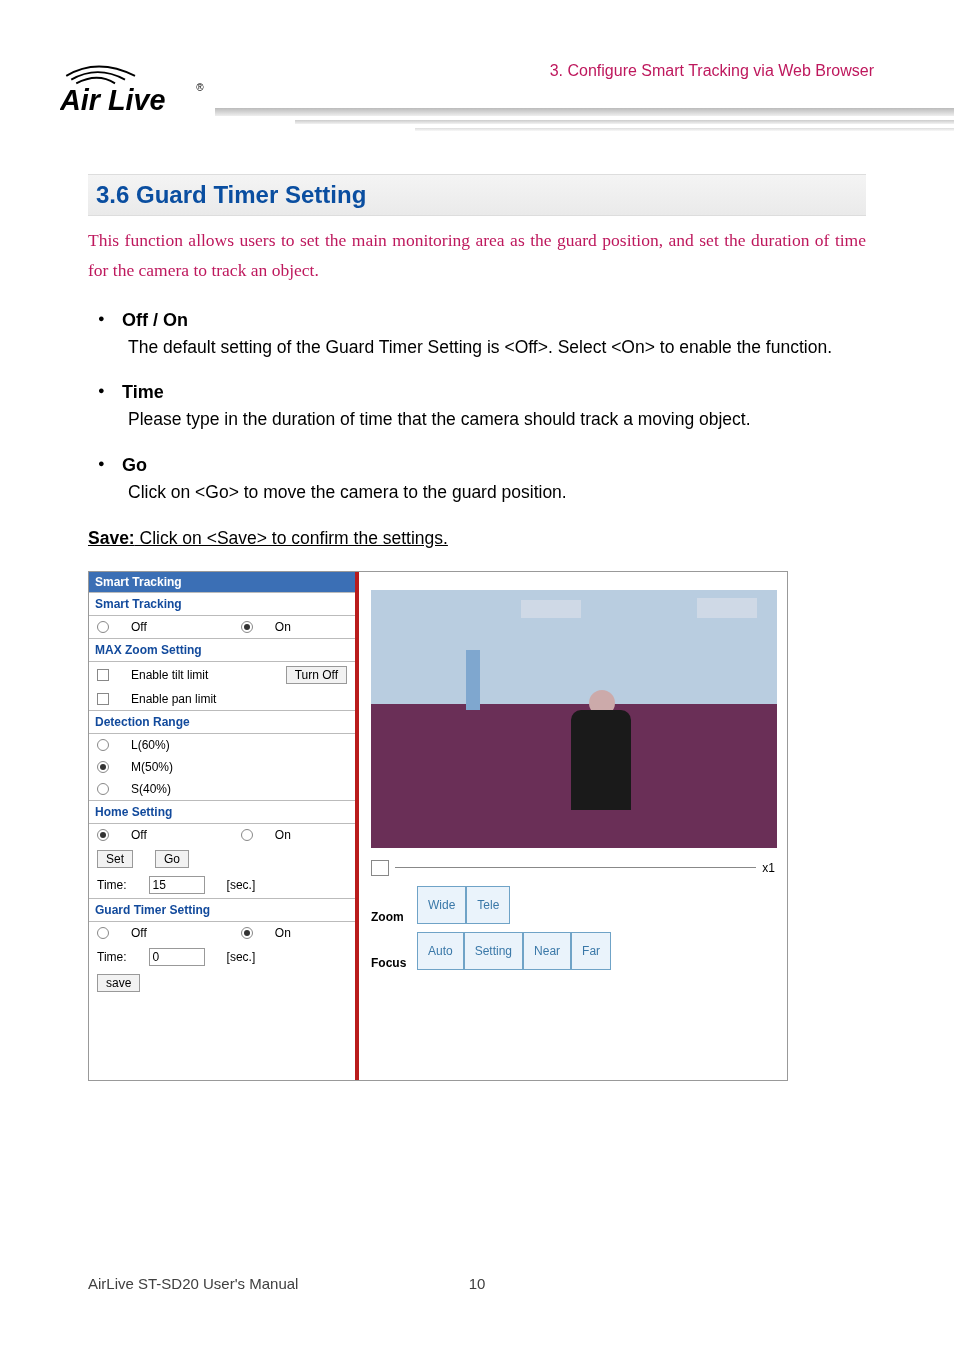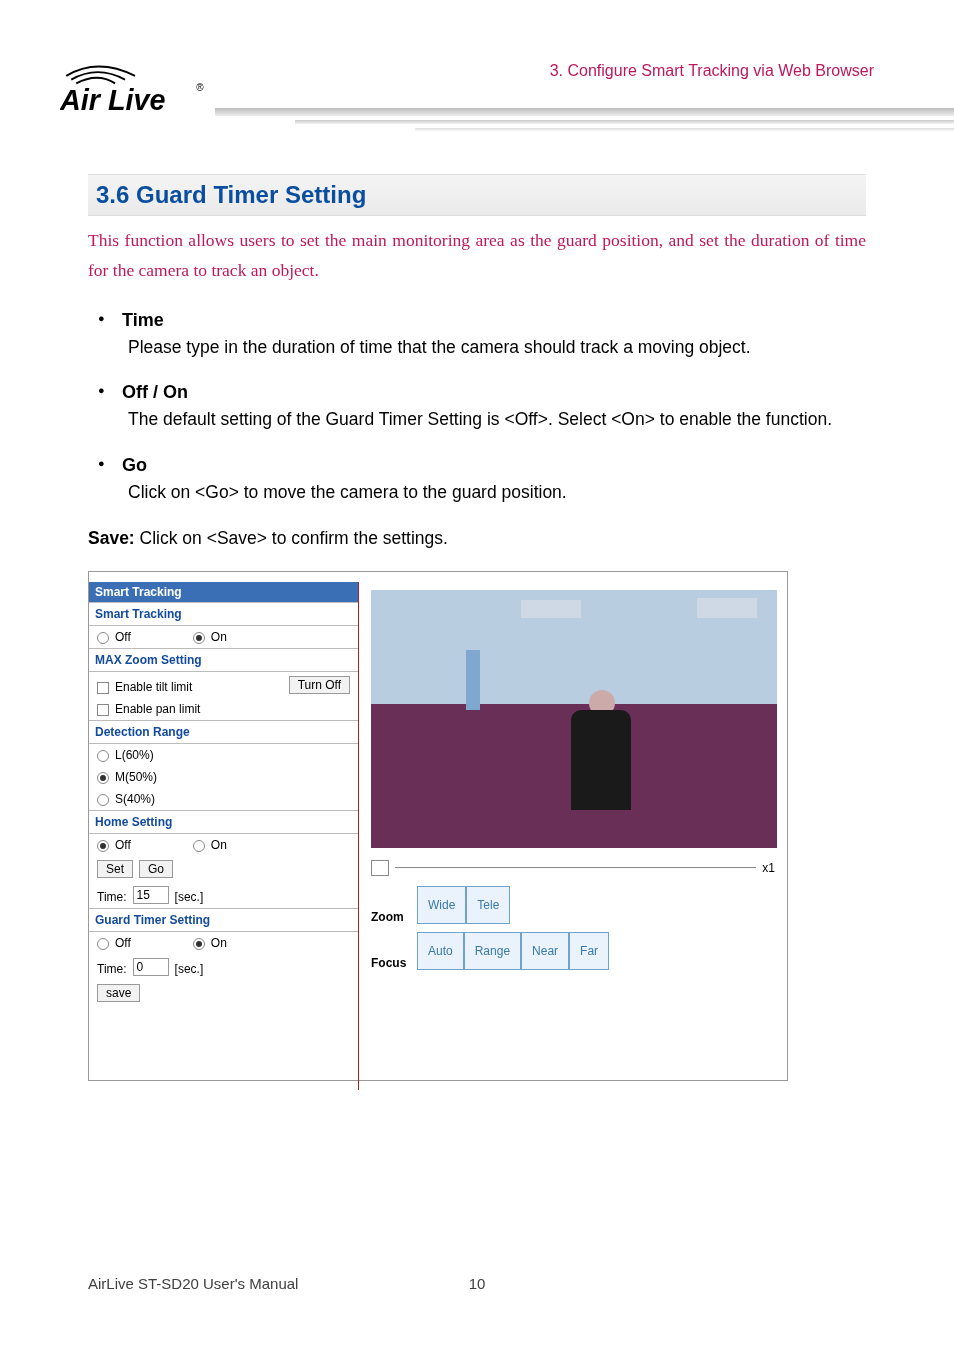--- a/index.html
+++ b/index.html
@@ -20,34 +20,34 @@
 
   .section-heading { background: linear-gradient(#f4f4f4,#eaeaea); border-top: 1px solid #ddd; border-bottom: 1px solid #ddd; padding: 6px 8px; font-size: 24px; font-weight: bold; color: #0a4ea0; }
   .body-text { font-size: 17.5px; line-height: 1.7; margin-top: 10px; text-align: justify; color:#be185d;font-family:Liberation Serif, serif; }
 
   ul.bullets { list-style: none; margin-top: 24px; }
   ul.bullets > li { position: relative; padding-left: 34px; margin-bottom: 20px; }
   ul.bullets > li::before { content: "●"; position: absolute; left: 10px; top: 2px; font-size: 11px; color: #000; }
   .b-head { font-weight: bold; font-size: 18px; }
   .b-body { font-size: 17.5px; line-height: 1.7; margin-top: 2px; padding-left: 6px; text-align: justify; }
 
-  .save-line { font-size: 17.5px; margin-top: 0; }
+  .save-line { font-size: 17.5px; margin-top: 0; text-decoration: underline; }
   .save-line b { font-weight: bold; }
 
   
   .shot { position: relative; margin-top: 22px; width: 700px; height: 510px; border: 1px solid #999; background:#fff; }
-  .panel { position:absolute; top:0; left:0; width:270px; height:100%; border-right:1px solid #b91c1c; font-size:12px;margin-top:10px; }
+  .panel { position:absolute; top:0; left:0; width:270px; height:100%; border-right:4px solid #b91c1c; font-size:12px; }
   .titlebar { background:#3b6fb5; color:#fff; padding:3px 6px; font-weight:bold; font-size:12px; }
   .sect-head { color:#124a9c; font-weight:bold; padding:4px 6px; border-top:1px solid #bbb; border-bottom:1px solid #bbb; }
-  .row { padding:4px 8px; display:flex; align-items:flex-end; gap:6px; }
+  .row { padding:4px 8px; display:flex; align-items:center; gap:22px; }
   .radio { width:12px;height:12px;border:1px solid #888;border-radius:50%;display:inline-flex;align-items:center;justify-content:center;}
   .radio.sel::after{content:"";width:6px;height:6px;background:#333;border-radius:50%;}
   .chk { width:12px;height:12px;border:1px solid #888;display:inline-block;}
   .btn { border:1px solid #999;background:#f2f2f2;padding:1px 8px;font-size:12px;}
-  .txt { border:1px solid #999;background:#fff;padding:1px 3px;font-size:12px;width:36px;text-align:left;}
+  .txt { border:1px solid #999;background:#fff;padding:1px 3px;font-size:12px;width:56px;text-align:left;}
 
   .preview { position:absolute; top:18px; left:282px; width:406px; height:258px; background: linear-gradient(#b9cde0 0%, #b9cde0 44%, #6a2f57 44%, #6a2f57 100%); }
   .ceiling1{position:absolute;top:10px;left:150px;width:60px;height:18px;background:#cfd9e6;}
   .ceiling2{position:absolute;top:8px;right:20px;width:60px;height:20px;background:#cfd9e6;}
   .pillar{position:absolute;top:60px;left:95px;width:14px;height:60px;background:#7fa7cf;}
   .person{position:absolute;top:120px;left:200px;width:60px;height:100px;background:#1a1a1a;border-radius:10px 10px 0 0;}
   .head{position:absolute;top:100px;left:218px;width:26px;height:26px;background:#caa;border-radius:50%;}
 
   .slider-row { position:absolute; top:288px; left:282px; right:12px; display:flex; align-items:center; }
   .slider-box { width:18px;height:16px;border:1px solid #888; }
@@ -84,26 +84,26 @@
       <div class="l2"></div>
       <div class="l3"></div>
   </div>
 
   <div class="content">
     <div class="section-heading">3.6 Guard Timer Setting</div>
     <div class="body-text">This function allows users to set the main monitoring area as the guard position, and set the duration of time for the camera to track an object.</div>
 
     <ul class="bullets">
       <li>
+        <div class="b-head">Off / On</div>
+        <div class="b-body">The default setting of the Guard Timer Setting is &lt;Off&gt;. Select &lt;On&gt; to enable the function.</div>
+      </li>
+      <li>
         <div class="b-head">Time</div>
         <div class="b-body">Please type in the duration of time that the camera should track a moving object.</div>
-      </li>
-      <li>
-        <div class="b-head">Off / On</div>
-        <div class="b-body">The default setting of the Guard Timer Setting is &lt;Off&gt;. Select &lt;On&gt; to enable the function.</div>
       </li>
       <li>
         <div class="b-head">Go</div>
         <div class="b-body">Click on &lt;Go&gt; to move the camera to the guard position.</div>
       </li>
     </ul>
 
     <div class="save-line">
       <b>Save:</b><span> Click on &lt;Save&gt; to confirm the settings.</span>
     </div>
@@ -199,21 +199,21 @@
 
       <div class="controls">
         <div class="crow">
           <b>Zoom</b>
           <button class="bluebtn">Wide</button>
           <button class="bluebtn">Tele</button>
         </div>
         <div class="crow">
           <b>Focus</b>
           <button class="bluebtn">Auto</button>
-          <button class="bluebtn">Range</button>
+          <button class="bluebtn">Setting</button>
           <button class="bluebtn">Near</button>
           <button class="bluebtn">Far</button>
         </div>
       </div>
     </div>
   </div>
 
   <div class="footer">
     <div class="fl">AirLive ST-SD20 User's Manual</div>
     <div class="pg">10</div>

